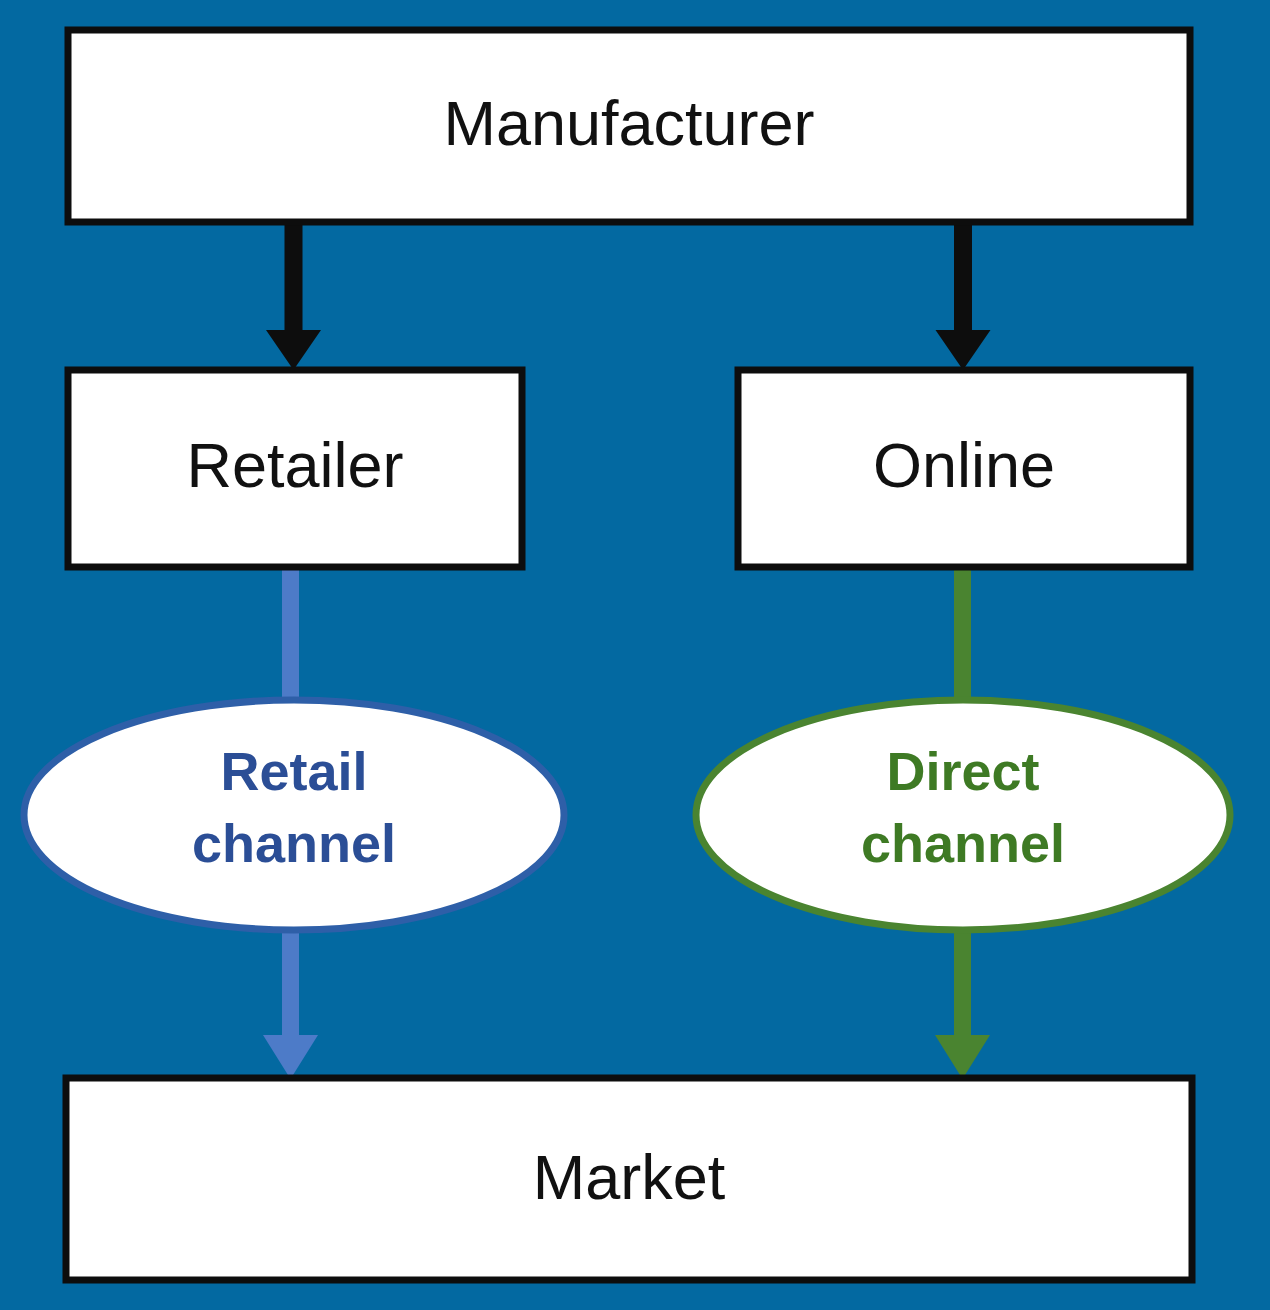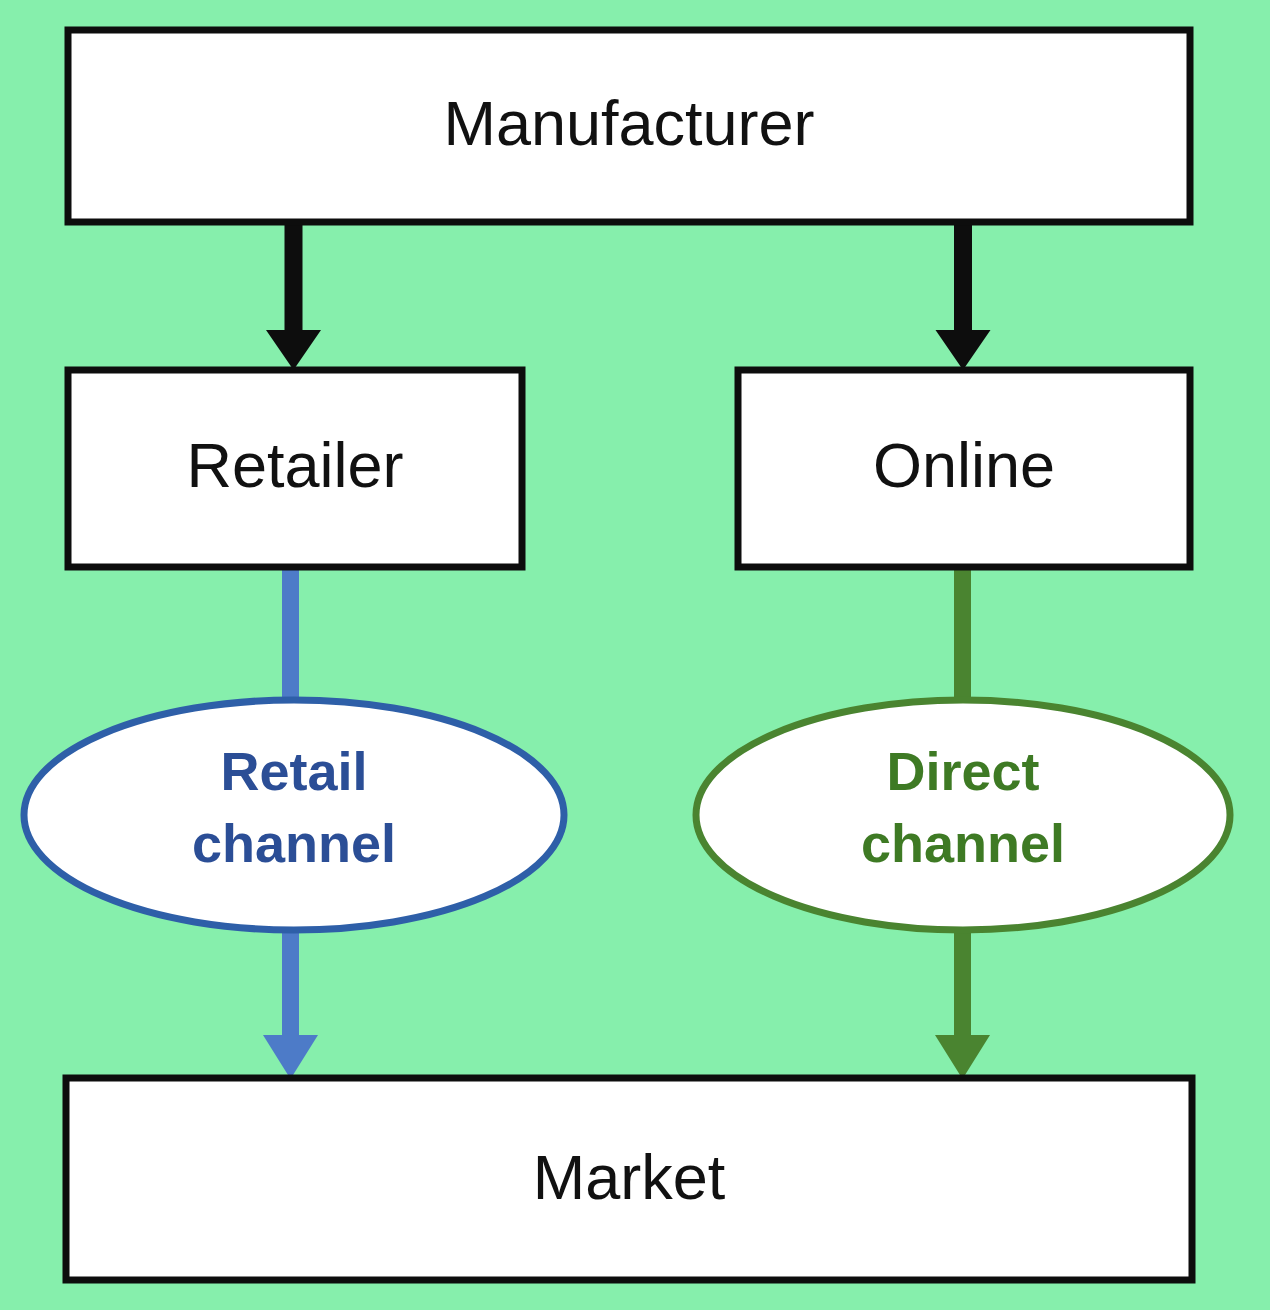--- a/index.html
+++ b/index.html
@@ -7,21 +7,21 @@
     padding: 0;
     background: #ffffff;
   }
   body {
     font-family: "Liberation Sans", sans-serif;
   }
   #canvas {
     position: relative;
     width: 1270px;
     height: 1310px;
-    background: #86efac;
+    background: #0369a1;
     overflow: hidden;
   }
   #diagram-svg {
     position: absolute;
     left: 0;
     top: 0;
     width: 1270px;
     height: 1310px;
   }
   .node-box {

